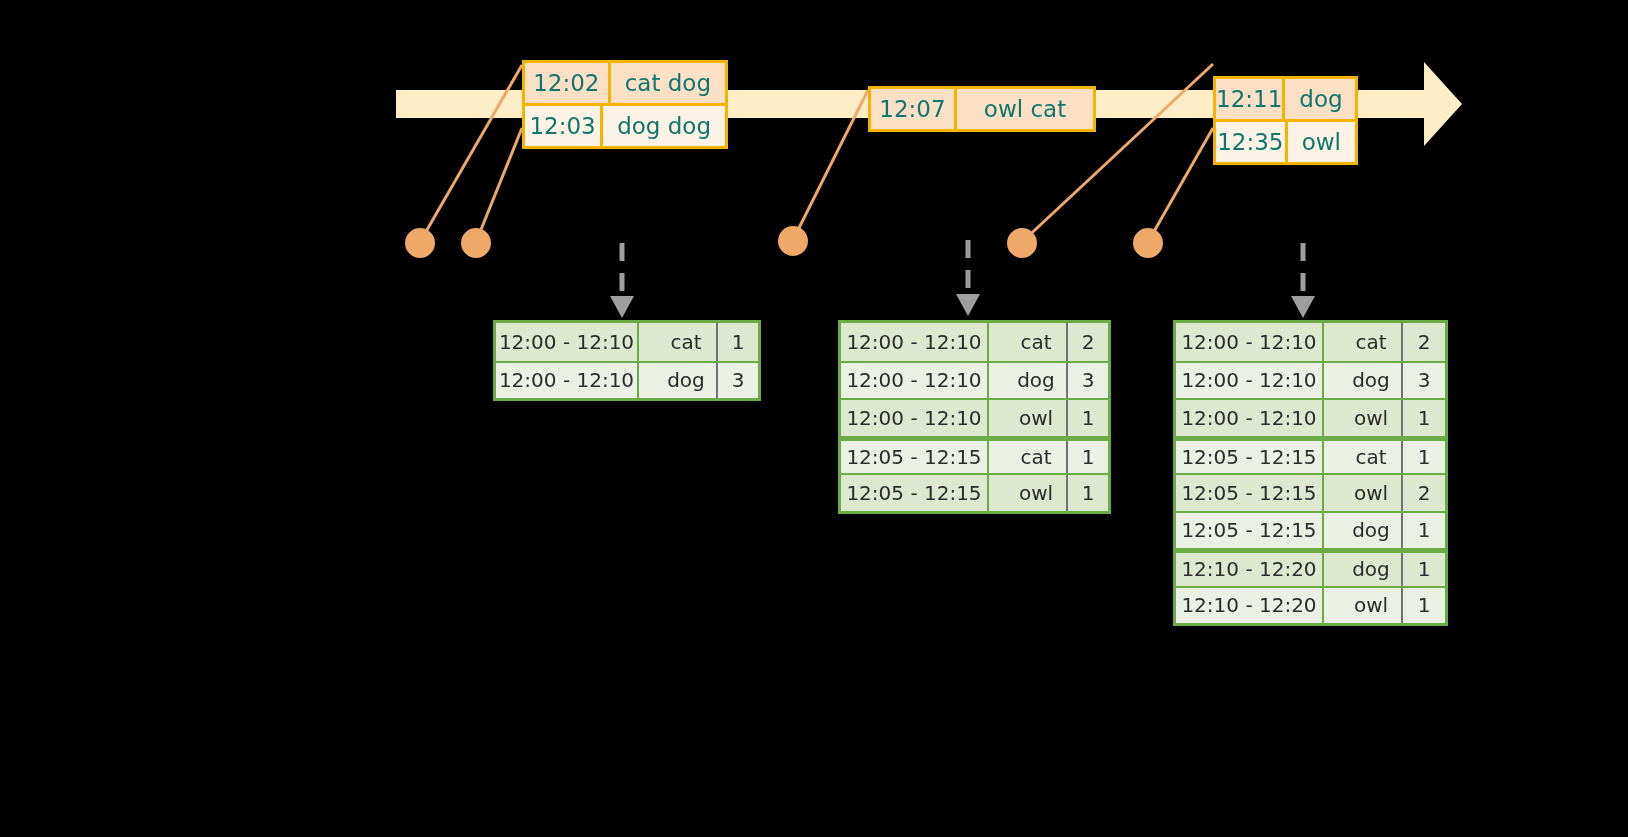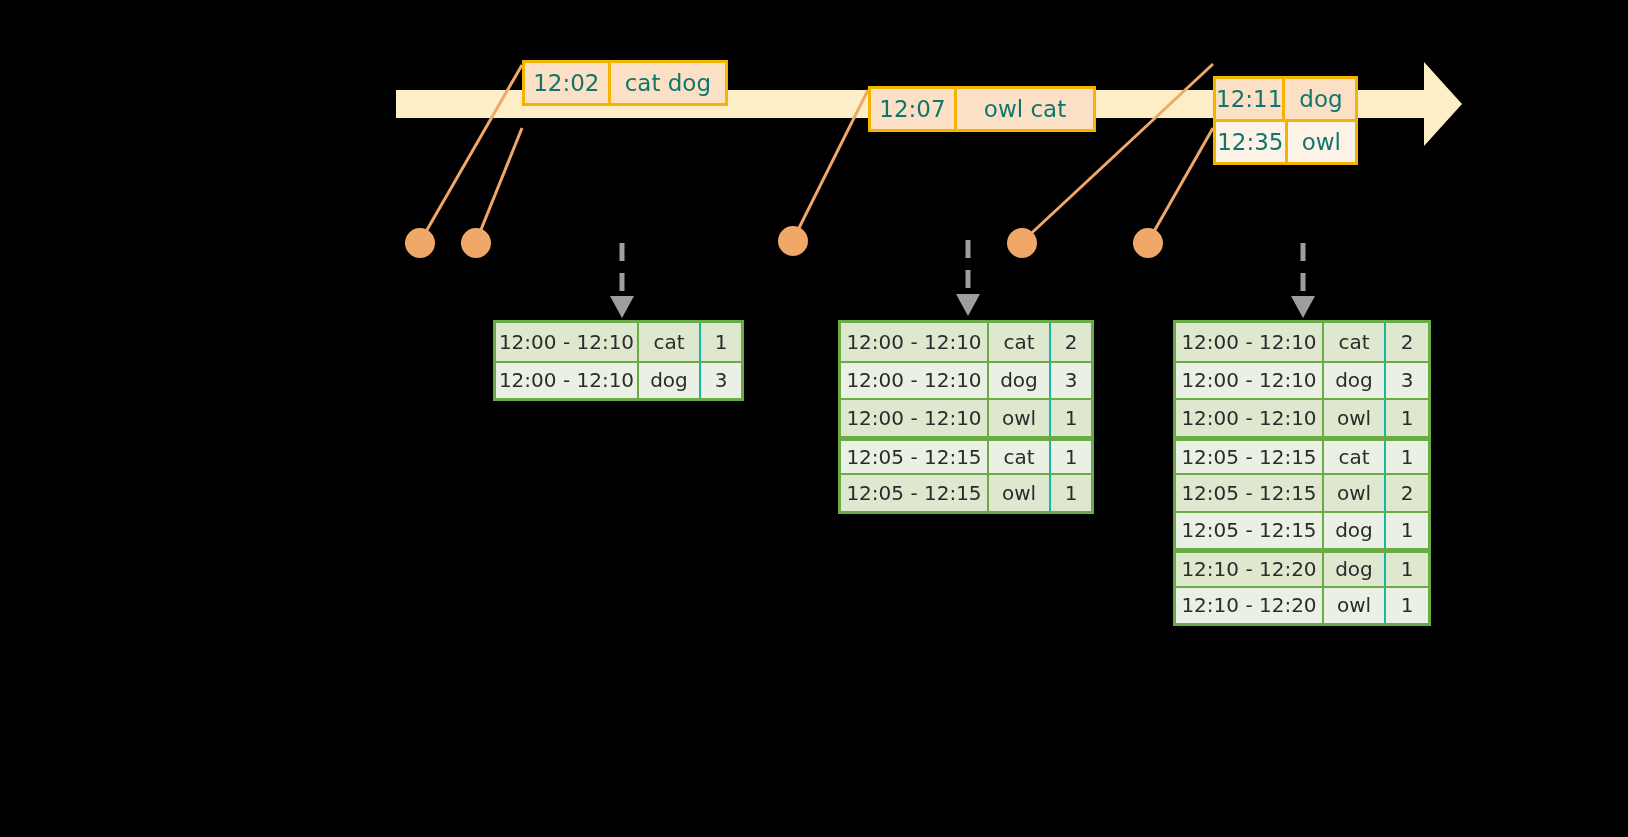--- a/index.html
+++ b/index.html
@@ -98,21 +98,22 @@
     box-sizing: border-box;
     white-space: nowrap;
   }
   .result-cell.window {
     flex: 0 0 auto;
     border-right: 2px solid #6aab45;
     padding: 0 10px;
   }
   .result-cell.word {
     flex: 0 0 auto;
-    border-right: 2px solid #14b8a6;
+    border-right: 2px solid #737373;
+    margin-left: 17px;
   }
   .result-cell.count {
     flex: 0 0 auto;
   }
 
   
   .t1 .window { width: 143px; }
   .t1 .word   { width: 62px; }
   .t1 .count  { width: 40px; }
 
@@ -161,20 +162,24 @@
       <polygon points="956,294 980,294 968,316"></polygon>
       <polygon points="1291,296 1315,296 1303,318"></polygon>
     </g>
   </svg>
 
   <div class="event-box" id="eb1" style="left:522px; top:60px; width:206px;">
     <div class="event-row shade-dark">
       <div class="event-cell time">12:02</div>
       <div class="event-cell words">cat dog</div>
     </div>
+    <div class="event-row shade-light">
+      <div class="event-cell time">12:03</div>
+      <div class="event-cell words">dog dog</div>
+    </div>
   </div>
 
   <div class="event-box" id="eb2" style="left:868px; top:86px; width:228px;">
     <div class="event-row shade-dark">
       <div class="event-cell time">12:07</div>
       <div class="event-cell words">owl cat</div>
     </div>
   </div>
 
   <div class="event-box" id="eb3" style="left:1213px; top:76px; width:145px;">

